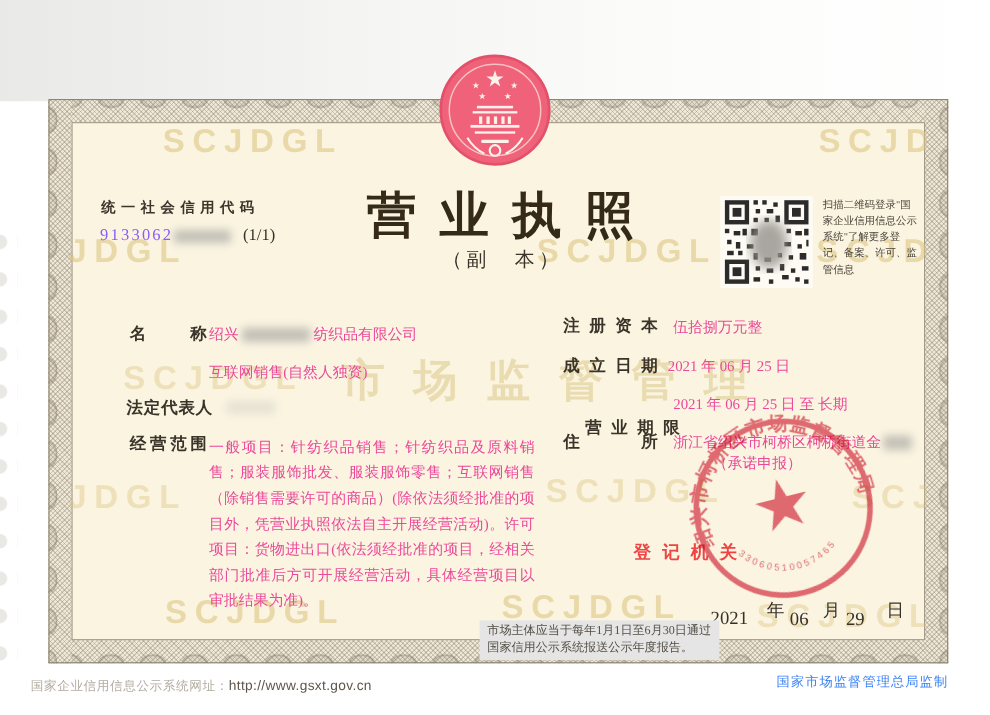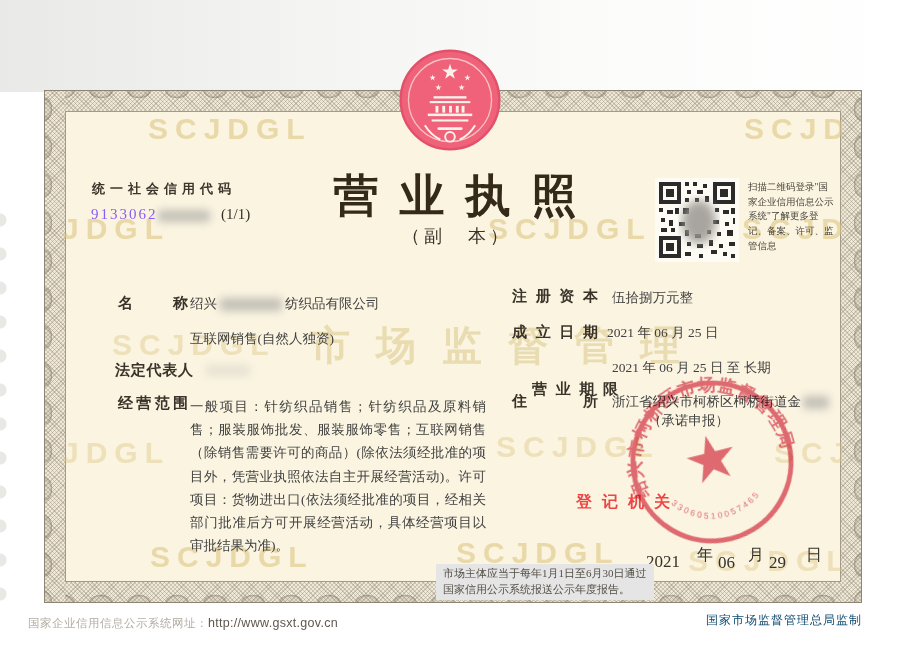--- a/index.html
+++ b/index.html
@@ -49,38 +49,38 @@
       letter-spacing:21px;text-indent:21px;color:#35291a;}
   .subtitle{position:absolute;left:280px;top:224px;width:350px;text-align:center;z-index:2;
       font-size:18px;letter-spacing:4px;text-indent:4px;color:#3a332a;}
   .qr{position:absolute;left:655px;top:178px;width:84px;height:84px;z-index:2;background:#fdfbf4;}
   .qr-caption{position:absolute;left:748px;top:180px;width:88px;z-index:2;font-size:9.5px;line-height:1.55;color:#4a443b;}
   
   .lbl{position:absolute;z-index:2;font-family:"Liberation Sans","DejaVu Sans",sans-serif;font-weight:bold;
       font-size:15px;color:#3a332a;width:70px;text-align:justify;text-align-last:justify;}
   .lbl::after{content:"";display:inline-block;width:100%;}
   .lbl-r{width:86px;}
-  .val{position:absolute;z-index:2;font-size:13.5px;color:#404040;}
+  .val{position:absolute;z-index:2;font-size:13.5px;color:#ec4899;}
   .scope-val{width:296px;text-align:justify;line-height:1.72;}
   .redact{display:inline-block;background:#8d8d8d;filter:blur(4px);opacity:.5;border-radius:2px;vertical-align:middle;}
   .reg-label{position:absolute;left:576px;top:492px;z-index:2;font-family:"Liberation Sans","DejaVu Sans",sans-serif;
       font-weight:bold;font-size:16px;letter-spacing:10px;color:#ef4444;white-space:nowrap;}
   
   .stamp{position:absolute;left:624px;top:374px;width:176px;height:176px;z-index:4;
       transform:rotate(-14deg);opacity:.82;mix-blend-mode:multiply;filter:blur(.4px);}
   
   .idate{position:absolute;z-index:2;color:#35302a;}
   .idate.num{font-size:17px;}
   .idate.cjk{font-size:16px;}
   
   .notice{position:absolute;left:436px;top:564px;z-index:6;background:#e5e5e5;padding:2px 7px 3px;
       font-size:11px;line-height:1.42;color:#544f47;}
   .site-line{position:absolute;left:28px;top:616px;z-index:2;font-size:11.5px;color:#b3ada2;letter-spacing:.5px;}
   .site-url{font-family:"Liberation Sans","DejaVu Sans",sans-serif;font-size:12.5px;color:#5f574c;letter-spacing:.3px;}
-  .issuer{position:absolute;left:706px;top:612px;z-index:2;font-size:12px;color:#0c4a6e;letter-spacing:1px;}
+  .issuer{position:absolute;left:706px;top:612px;z-index:2;font-size:12px;color:#3b82f6;letter-spacing:1px;}
 </style>
 </head>
 <body>
 
 <div class="page">
 
   <div class="scan-shade"></div>
   <div class="torn-edge"></div>
 
   <div class="cert">

